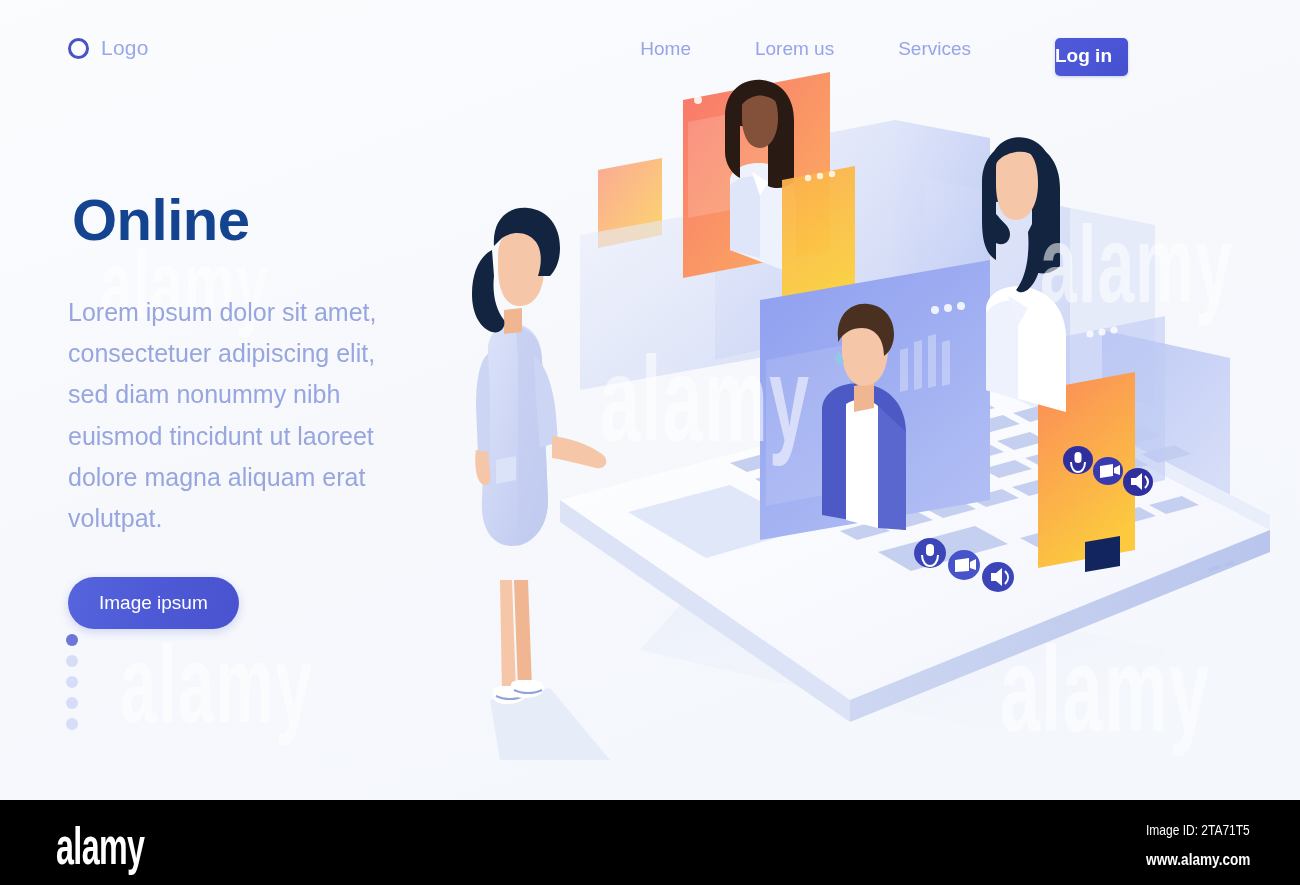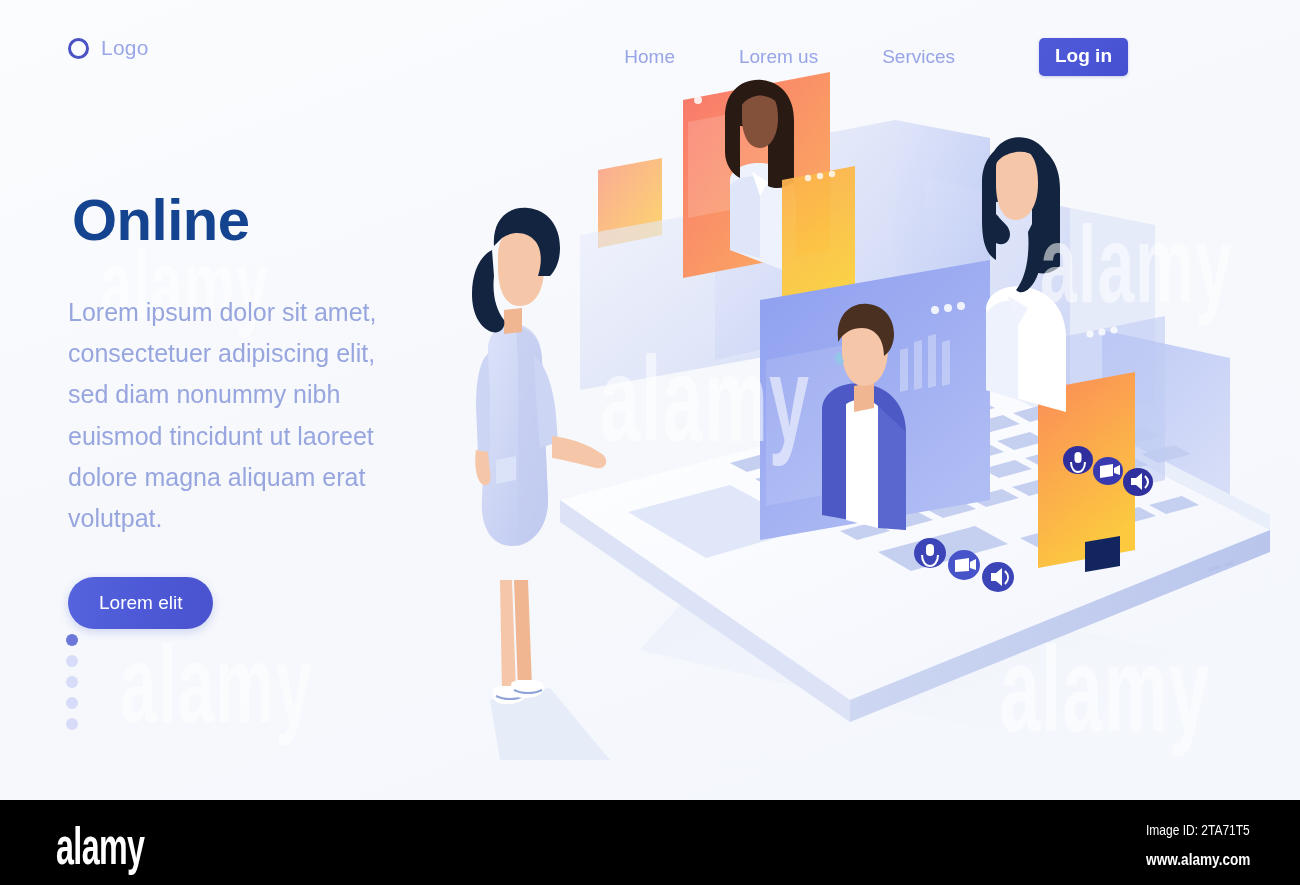--- a/index.html
+++ b/index.html
@@ -36,34 +36,34 @@
   .brand-mark{
     width:21px;height:21px;border-radius:50%;
     border:3px solid #4a52c4;
     box-sizing:border-box;
   }
   .brand-text{
     font-size:21px;color:#9aa7e8;font-weight:400;letter-spacing:.2px;
   }
   .nav-links{
     position:absolute;right:88px;top:38px;
-    display:flex;align-items:center;gap:0px;
+    display:flex;align-items:flex-start;gap:0px;
   }
   .nav-link{
     font-size:19px;color:#97a4e6;
     padding:0 0;margin-right:64px;
     text-decoration:none;white-space:nowrap;
     cursor:pointer;
   }
   .nav-link:last-of-type{margin-right:84px;}
   .login-btn{
     font-size:19px;color:#ffffff;font-weight:700;
     background:linear-gradient(135deg,#4f5ad8 0%,#4a56d6 55%,#454fd0 100%);
     border:none;border-radius:5px;
-    padding:7px 16px 9px 16px;
+    padding:7px 16px 9px 0;
     cursor:pointer;
     font-family:"Liberation Sans", sans-serif;
     box-shadow:0 1px 3px rgba(60,70,180,.25);
   }
 
   
   .hero-copy{position:absolute;left:68px;top:180px;width:420px;z-index:50;}
   .hero-title{
     margin:4px;
     font-size:58px;line-height:1.24;
@@ -479,21 +479,21 @@
         <a class="nav-link">Services</a>
         <button class="login-btn">Log in</button>
       </div>
     </div>
 
     <div class="hero-copy">
       <h1 class="hero-title">
         <span>Online</span><br>
       </h1>
       <p class="hero-sub">Lorem ipsum dolor sit amet, consectetuer adipiscing elit, sed diam nonummy nibh euismod tincidunt ut laoreet dolore magna aliquam erat volutpat.</p>
-      <button class="hero-cta">Lorem elit</button>
+      <button class="hero-cta">Image ipsum</button>
     </div>
 
     <div class="pager">
       <div class="dot active"></div>
       <div class="dot"></div>
       <div class="dot"></div>
       <div class="dot"></div>
       <div class="dot"></div>
     </div>
   </div>

